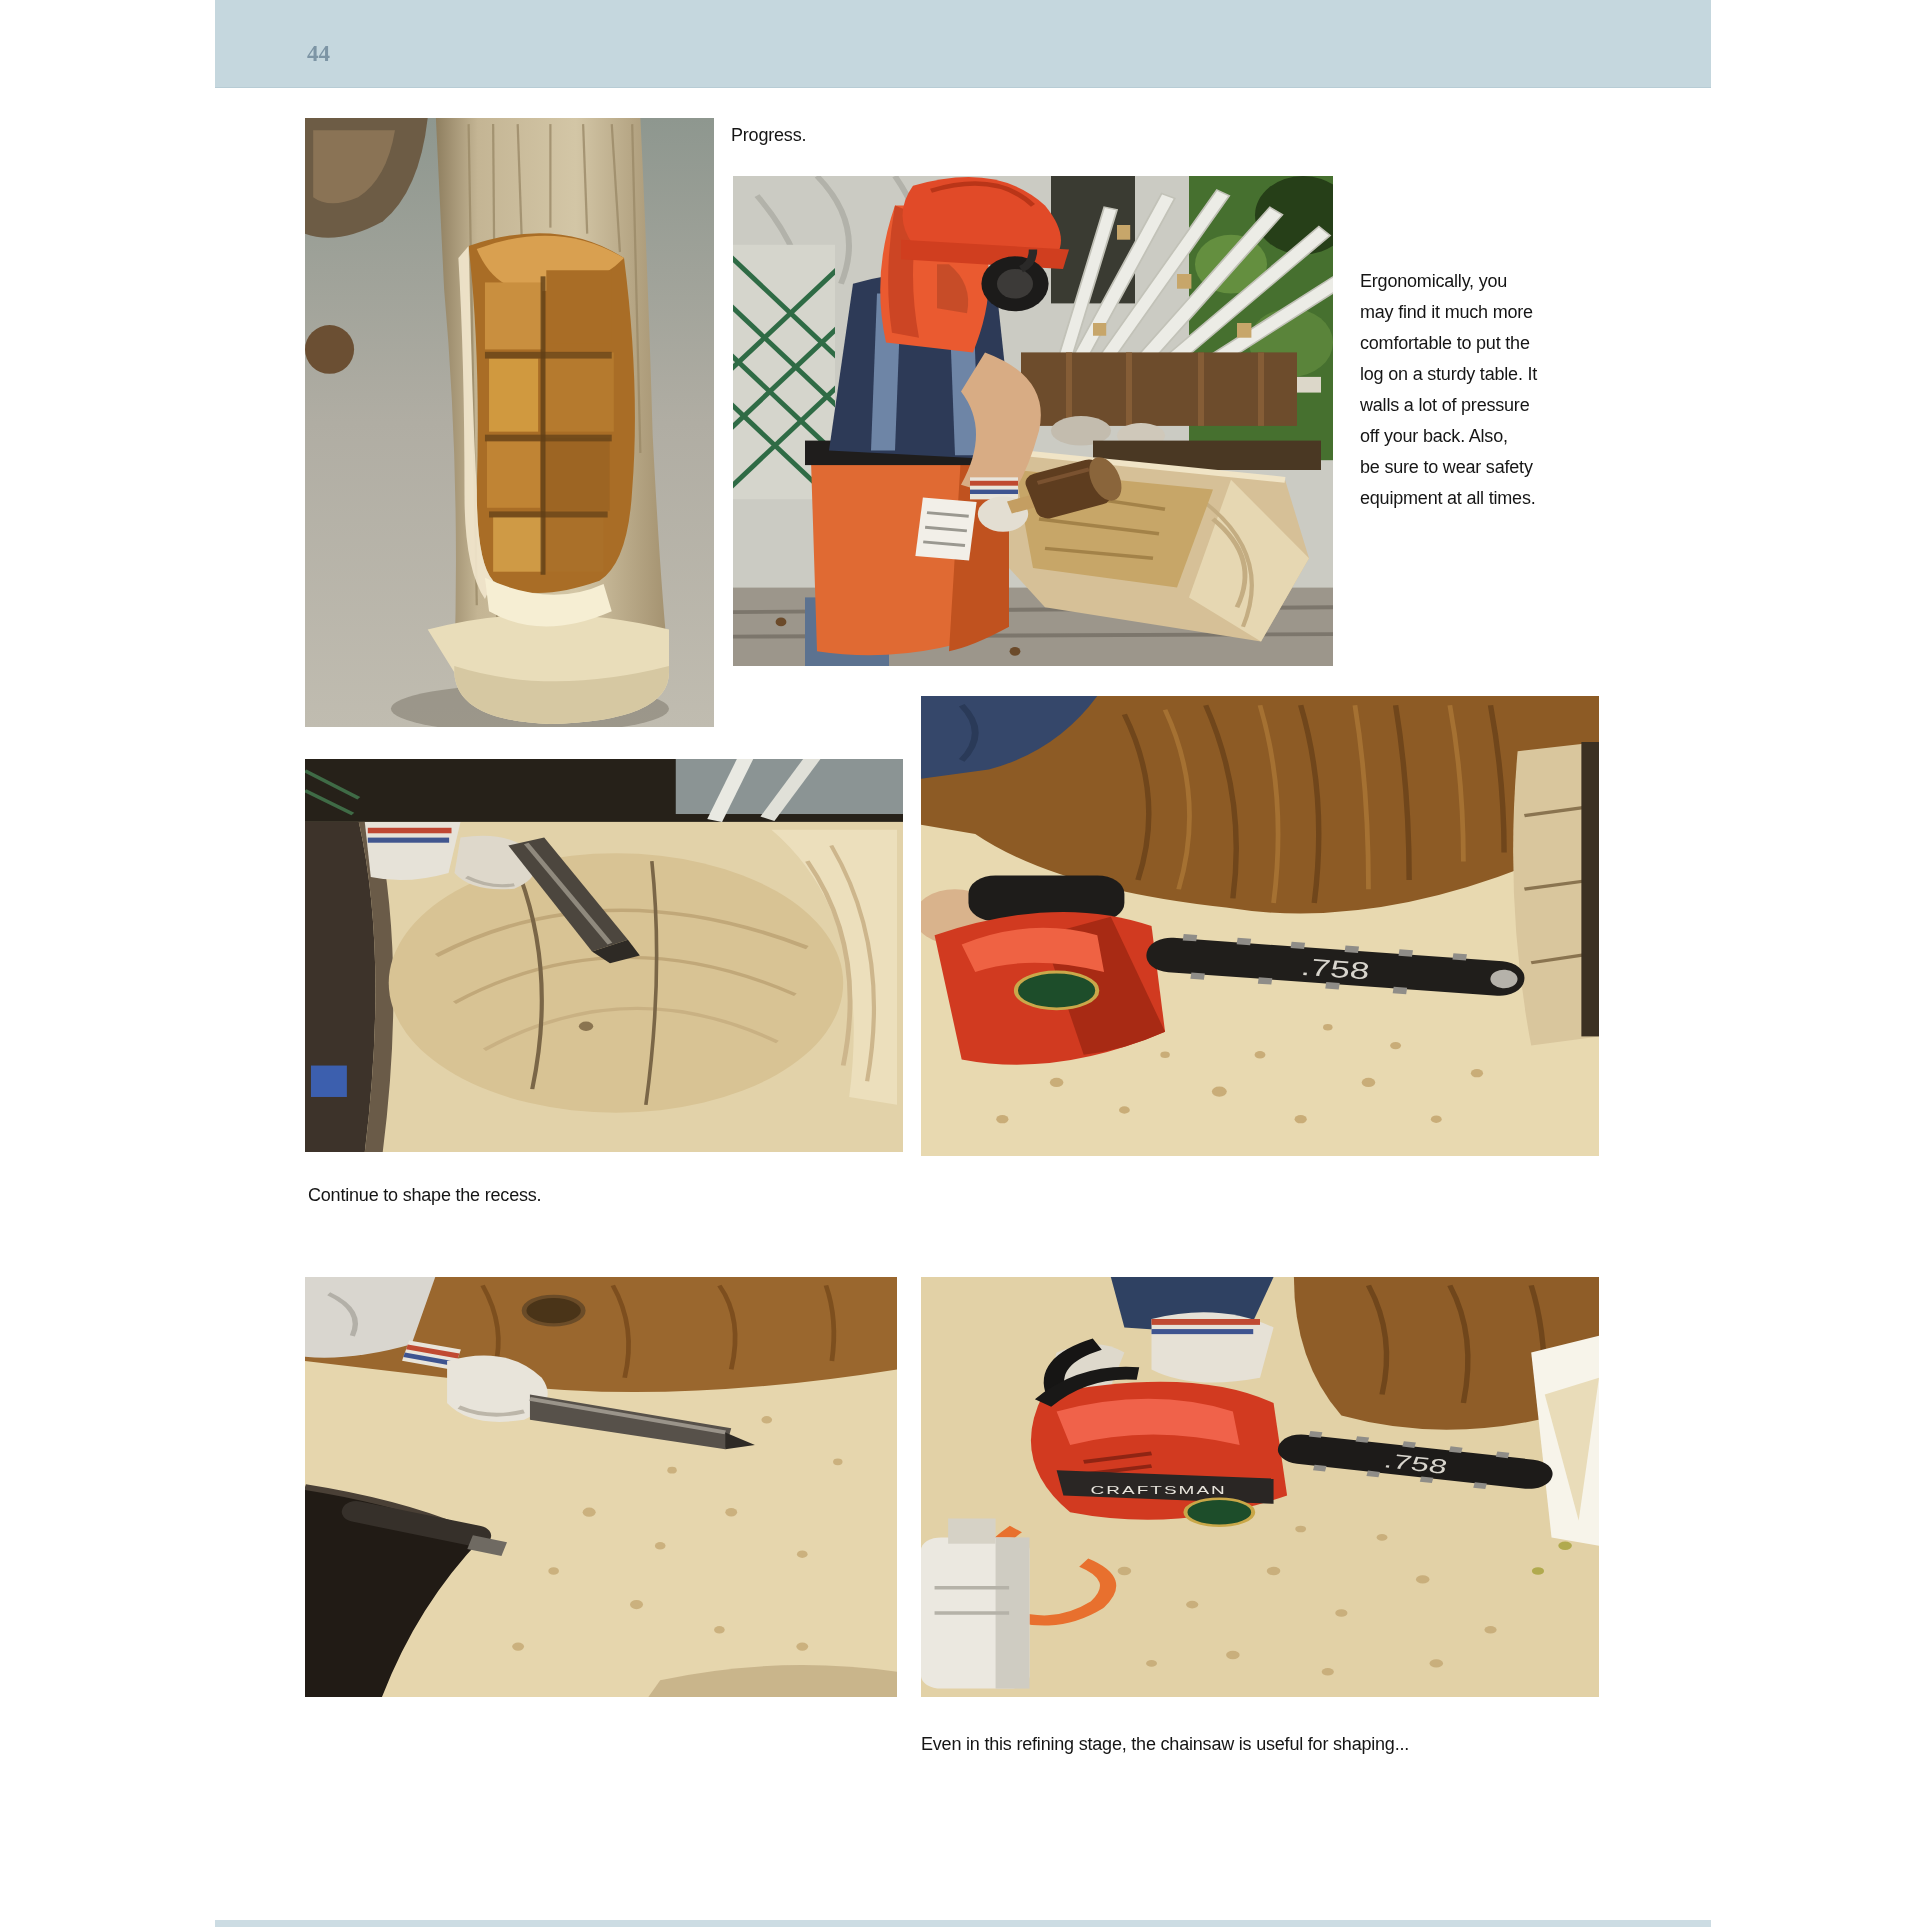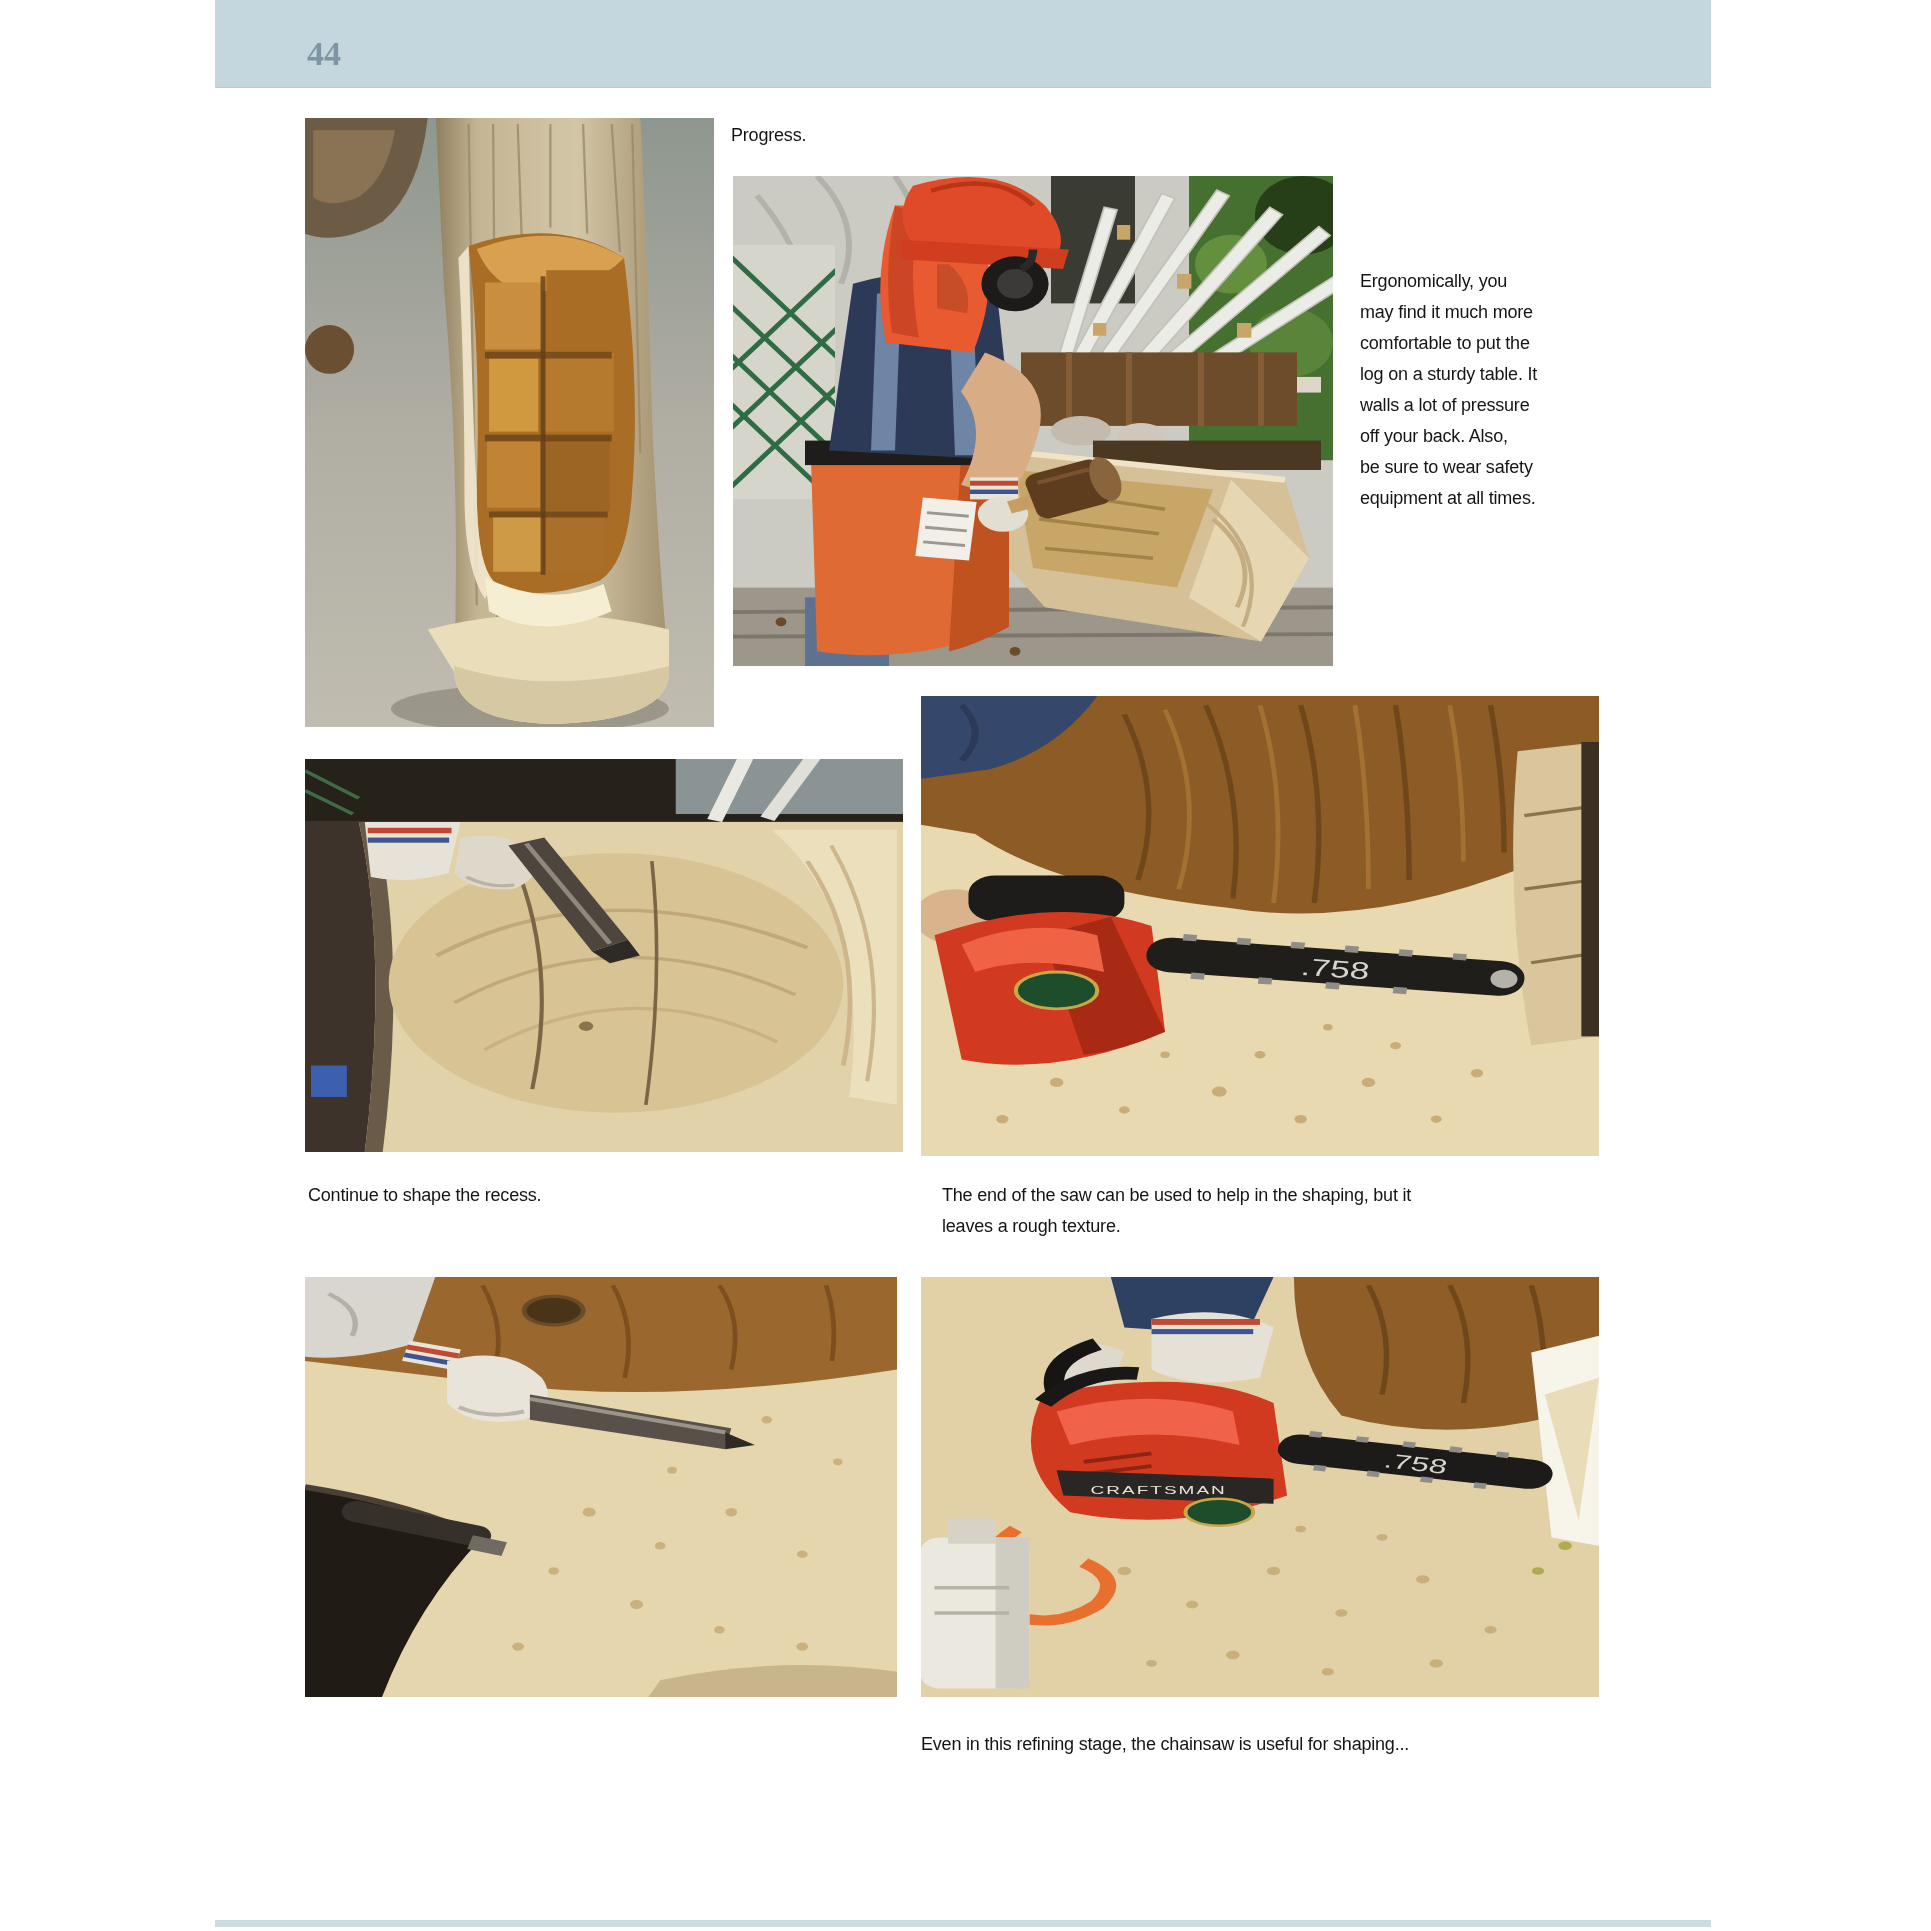--- a/index.html
+++ b/index.html
@@ -1,21 +1,21 @@
 <!DOCTYPE html>
 <html><head>
 <meta charset="utf-8">
 <style>
   html,body{margin:0;padding:0;background:#ffffff;}
   .page{position:relative;width:1931px;height:1931px;background:#ffffff;overflow:hidden;
         font-family:"Liberation Sans",sans-serif;}
   .header-band{position:absolute;left:215px;top:0;width:1496px;height:87px;
         background:#c5d7de;border-bottom:1.9px solid #b7ccd5;}
   .page-number{position:absolute;left:92px;top:37px;font-family:"Liberation Serif","DejaVu Serif",serif;
-        font-weight:bold;font-size:34px;line-height:33px;color:#7d95a5;}
+        font-weight:bold;font-size:23px;line-height:33px;color:#7d95a5;}
   .footer-band{position:absolute;left:215px;top:1920px;width:1496px;height:6.8px;background:#ccdce3;}
   .caption{position:absolute;font-size:18px;line-height:31px;letter-spacing:-0.2px;
         color:#151515;white-space:pre-line;}
   figure.photo{position:absolute;margin:0;padding:0;overflow:hidden;background:#d8c9a6;}
   figure.photo svg{display:block;width:100%;height:100%;}
   
   #ph1{left:305px;top:118px;width:409px;height:609px;}
   #ph2{left:733px;top:176px;width:600px;height:490px;}
   #ph3{left:305px;top:759px;width:598px;height:393px;}
   #ph4{left:921px;top:696px;width:678px;height:460px;}
@@ -485,19 +485,17 @@
   <div class="caption" id="cap-progress">Progress.</div>
   <div class="caption" id="cap-ergo">Ergonomically, you
 may find it much more
 comfortable to put the
 log on a sturdy table. It
 walls a lot of pressure
 off your back. Also,
 be sure to wear safety
 equipment at all times.</div>
   <div class="caption" id="cap-continue">Continue to shape the recess.</div>
-  <div class="caption" id="cap-sawend">The end of the saw can be used to help in the shaping, but it
-leaves a rough texture.</div>
   <div class="caption" id="cap-refine">Even in this refining stage, the chainsaw is useful for shaping...</div>
 
   <div class="footer-band"></div>
 </div>
 
 
 </body></html>

